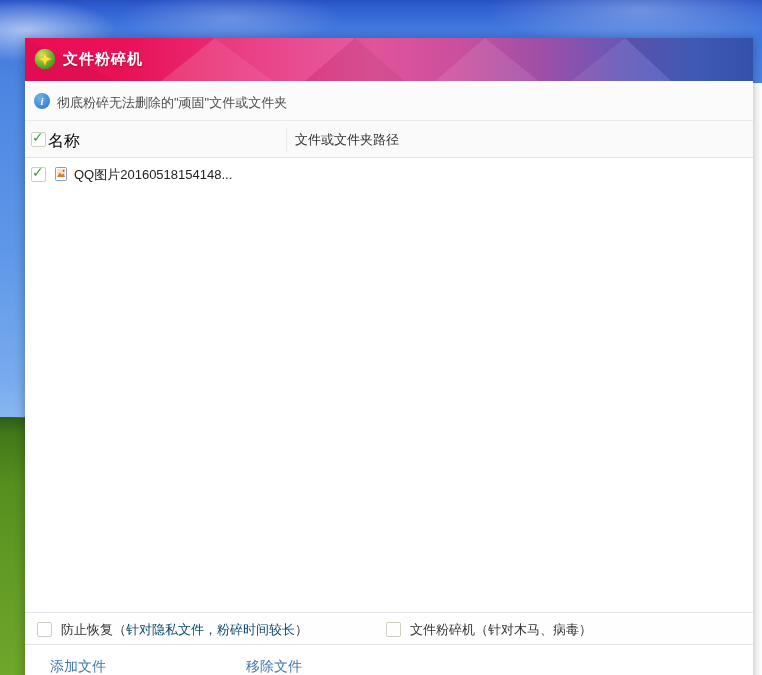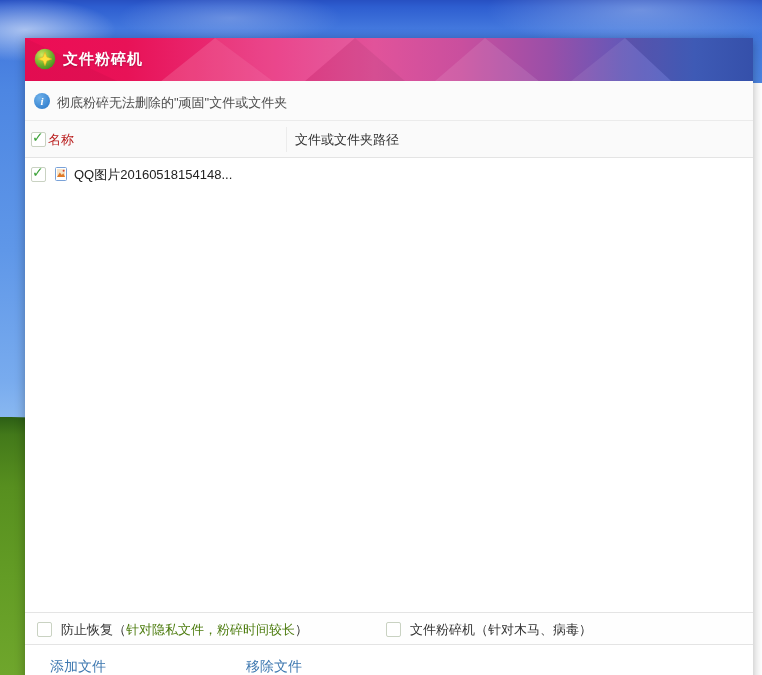--- a/index.html
+++ b/index.html
@@ -46,21 +46,21 @@
     background:#fbfbfb; border-bottom:1px solid #ebebeb; }
   .info-icon { position:absolute; left:9px; top:12px; width:16px; height:16px; border-radius:50%;
     background:radial-gradient(circle at 35% 30%, #6fb1ea, #3a86d2 70%, #2b6fb8);
     color:#fff; font-size:11px; font-weight:bold; font-family:"Liberation Serif","DejaVu Serif",serif;
     text-align:center; line-height:16px; font-style:italic; }
   .info-text { position:absolute; left:32px; top:13px; font-size:13px; color:#4d4d4d; }
 
   
   .thead { position:absolute; left:0; top:83px; width:728px; height:37px;
     background:#fafafa; border-bottom:1px solid #e4e4e4; }
-  .col-name { position:absolute; left:23px; top:10px; font-size:13px; color:#b91c1c; }
+  .col-name { position:absolute; left:23px; top:10px; font-size:16px; color:#000000; }
   .col-path { position:absolute; left:270px; top:10px; font-size:13px; color:#333; }
   .col-sep { position:absolute; left:261px; top:6px; width:1px; height:25px; background:#ececec; }
 
   
   .cb { position:absolute; width:15px; height:15px; background:#fff;
     border:1px solid #c9d2c2; border-radius:2px; }
   .cb .check { position:absolute; left:0px; top:-3px; font-size:14px; line-height:15px;
     color:#3ea33a; font-weight:bold; }
 
   
@@ -72,21 +72,21 @@
   .cell-path { position:absolute; left:270px; top:9px; font-size:13px; color:#222; white-space:nowrap; }
 
   
   .options { position:absolute; left:0; top:574px; width:728px; height:33px;
     border-top:1px solid #e4e4e4; border-bottom:1px solid #e4e4e4; background:#fefefe; }
   .opt { position:absolute; top:0; height:33px; display:flex; align-items:center; cursor:default; }
   .opt .cb { position:relative; flex:none; }
   .opt-label { margin-left:9px; font-size:13px; color:#333; white-space:nowrap; }
   .opt1 { left:12px; }
   .opt2 { left:361px; }
-  .hl { color:#4d7c0f;text-align:center; }
+  .hl { color:#0c4a6e;text-align:center; }
 
   
   .links { position:absolute; left:0; top:620px; width:728px; height:30px; }
   .link { position:absolute; top:0; font-size:14px; color:#3e78b0; text-decoration:none; cursor:pointer; }
   .link-add { left:25px; }
   .link-remove { left:221px; }
 </style>
 </head>
 <body>
 

